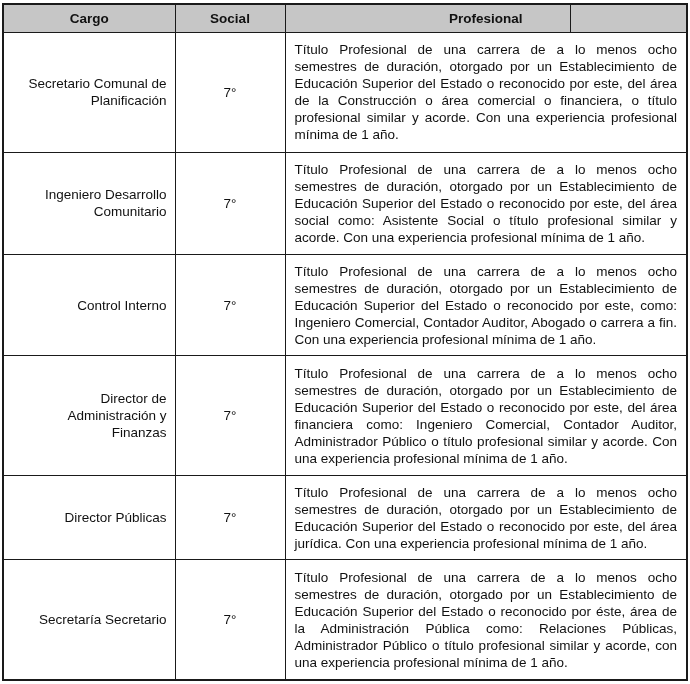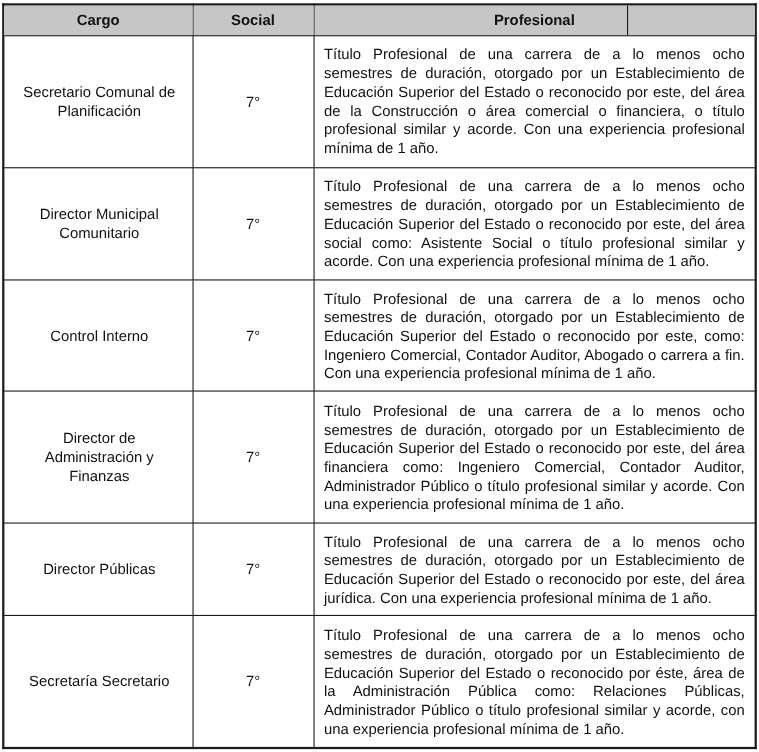--- a/index.html
+++ b/index.html
@@ -46,21 +46,21 @@
   thead th.req-head::after {
     content: "";
     position: absolute;
     top: 0;
     bottom: 0;
     right: 115px;
     width: 1.5px;
     background: #1a1a1a;
   }
   td.cargo {
-    text-align: center;
+    text-align: right;
     padding: 6px 8px 6px 10px;
   }
   td.grado {
     text-align: center;
     padding: 6px 4px;
   }
   td.req {
     text-align: justify;
     text-justify: inter-word;
     padding: 5px 9px 5px 9px;
@@ -85,21 +85,21 @@
         <th class="req-head">Profesional</th>
       </tr>
     </thead>
     <tbody>
       <tr>
         <td class="cargo">Secretario Comunal de Planificación</td>
         <td class="grado">7°</td>
         <td class="req">Título Profesional de una carrera de a lo menos ocho semestres de duración, otorgado por un Establecimiento de Educación Superior del Estado o reconocido por este, del área de la Construcción o área comercial o financiera, o título profesional similar y acorde. Con una experiencia profesional mínima de 1 año.</td>
       </tr>
       <tr>
-        <td class="cargo">Director Municipal Comunitario</td>
+        <td class="cargo">Ingeniero Desarrollo Comunitario</td>
         <td class="grado">7°</td>
         <td class="req">Título Profesional de una carrera de a lo menos ocho semestres de duración, otorgado por un Establecimiento de Educación Superior del Estado o reconocido por este, del área social como: Asistente Social o título profesional similar y acorde. Con una experiencia profesional mínima de 1 año.</td>
       </tr>
       <tr>
         <td class="cargo">Control Interno</td>
         <td class="grado">7°</td>
         <td class="req">Título Profesional de una carrera de a lo menos ocho semestres de duración, otorgado por un Establecimiento de Educación Superior del Estado o reconocido por este, como: Ingeniero Comercial, Contador Auditor, Abogado o carrera a fin. Con una experiencia profesional mínima de 1 año.</td>
       </tr>
       <tr>
         <td class="cargo">Director de Administración y Finanzas</td>

